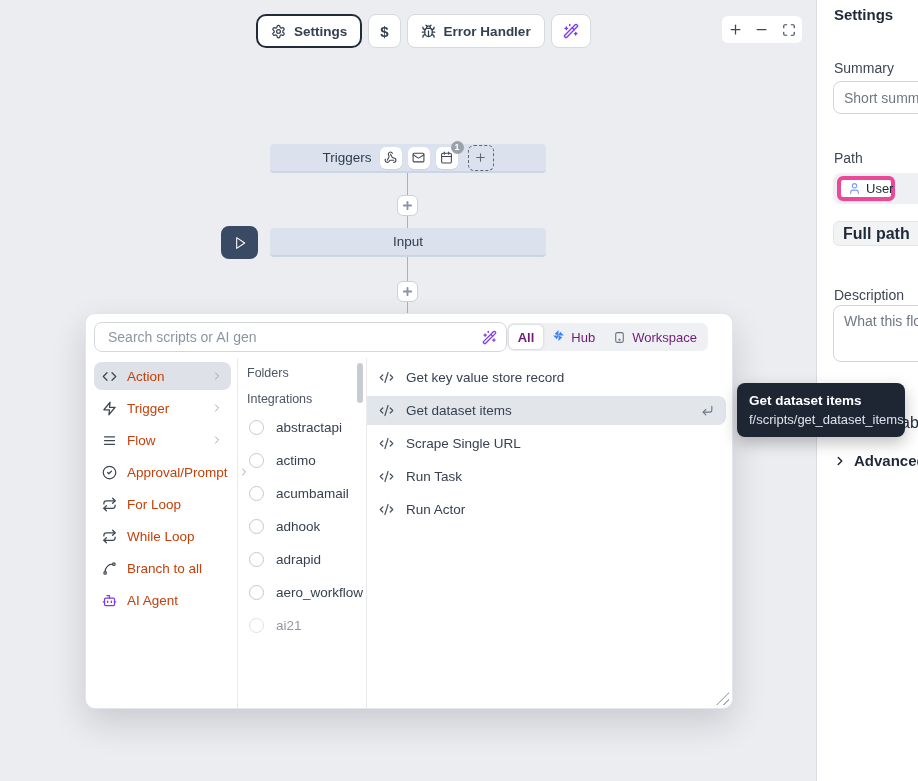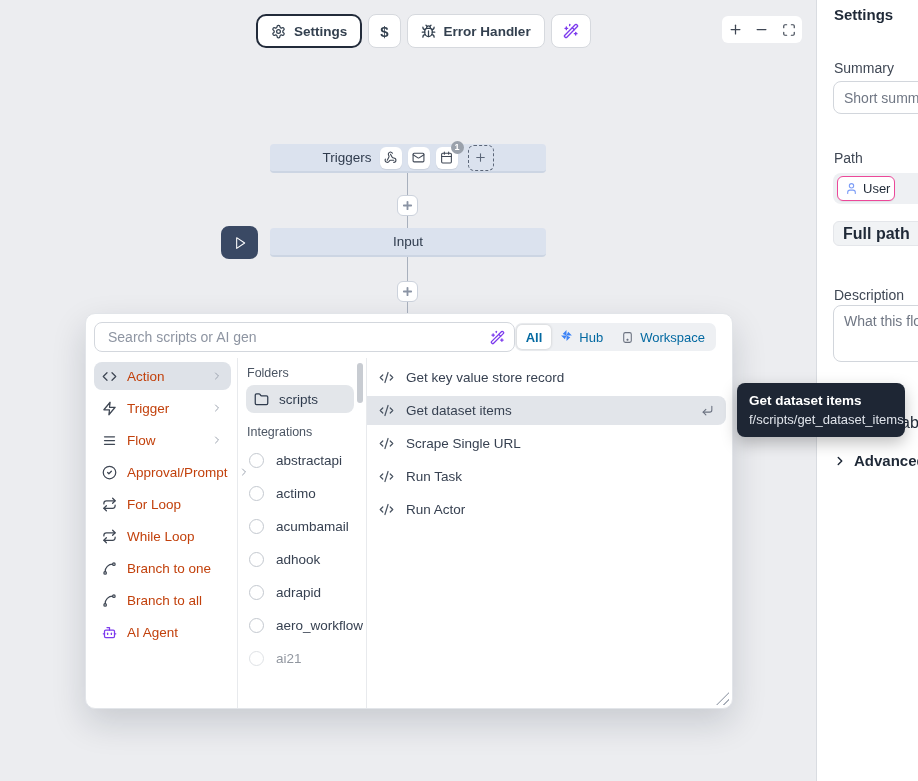--- a/index.html
+++ b/index.html
@@ -24,26 +24,26 @@
   .vline { position:absolute; left:407px; width:1px; background:#a8b0bd; }
   .node { position:absolute; left:270px; width:276px; height:29px; background:#dbe2ee; border-bottom:2px solid #ccd5e3; border-radius:4px; display:flex; align-items:center; justify-content:center; gap:6px; font-size:13.5px; color:#2f3b4d; }
   .node-iconbtn { width:22px; height:22px; background:#fff; border-radius:6px; display:grid; place-items:center; color:#3f4754; box-shadow:0 1px 1px rgba(0,0,0,.08); cursor:pointer; position:relative; }
   .badge { position:absolute; top:-6px; right:-6px; width:13px; height:13px; background:#9aa1ab; color:#fff; border-radius:50%; font-size:9px; font-weight:700; display:grid; place-items:center; }
   .dashed-plus { width:26px; height:26px; border:1.5px dashed #5b6678; border-radius:6px; display:grid; place-items:center; color:#5b6678; margin-left:4px; cursor:pointer; background:transparent; }
   .connector { position:absolute; left:397px; width:21px; height:21px; background:#fff; border:1px solid #ccd2dc; border-radius:6px; display:grid; place-items:center; color:#8a93a4; cursor:pointer; z-index:2; }
   .play-btn { position:absolute; left:221px; top:226px; width:37px; height:33px; background:#3a4964; border-radius:8px; display:grid; place-items:center; color:#fff; cursor:pointer; }
 
   
   .modal { position:absolute; left:85px; top:313px; width:648px; height:396px; background:#fff; border:1px solid #e2e5e9; border-radius:10px; box-shadow:0 14px 34px rgba(15,23,42,.16); z-index:10; display:flex; flex-direction:column; overflow:hidden; }
-  .modal-head { display:flex; align-items:center; padding:8px 16px 6px 8px; flex:0 0 auto; }
+  .modal-head { display:flex; align-items:center; padding:8px 24px 6px 8px; flex:0 0 auto; }
   .search { width:446px; height:30px; border:1px solid #d3d7dd; border-radius:8px; display:flex; align-items:center; padding:0 9px 0 11px; }
   .search input { border:0; outline:0; flex:1; font-size:14px; color:#374151; font-family:"Liberation Sans",sans-serif; background:transparent; }
   .search input::placeholder { color:#8e95a2; }
   .tabs { height:28px; background:#eef0f3; border-radius:7px; display:flex; align-items:center; padding:2px; margin-left:auto; margin-right:0; }
-  .tab { display:flex; gap:6px; align-items:center; padding:0 9px; height:24px; font-size:13px; color:#0369a1; border-radius:5px; cursor:pointer; white-space:nowrap; }
+  .tab { display:flex; gap:6px; align-items:center; padding:0 9px; height:24px; font-size:13px; color:#701a75; border-radius:5px; cursor:pointer; white-space:nowrap; }
   .tab.active { background:#fff; font-weight:700; box-shadow:0 0 3px rgba(0,0,0,.18); }
   .tab .t-ic { color:#6b7280; }
 
   .modal-body { flex:1; display:flex; min-height:0; }
   .col-side { width:152px; border-right:1px solid #e8eaed; padding:4px 6px 0 8px; flex:0 0 auto; }
   .side-item { height:28px; display:flex; align-items:center; gap:10px; padding:0 8px; font-size:13.5px; color:#c2410c; border-radius:8px; margin-bottom:4px; cursor:pointer; }
   .side-item.active { background:#dee2e8; }
   .side-item .s-ic { color:#3f4754; flex:0 0 auto; }
   .side-item .s-ic.purple { color:#7c3aed; }
   .side-item .chev { margin-left:auto; color:#9ca3af; }
@@ -65,21 +65,21 @@
   .resize-handle { position:absolute; right:3px; bottom:3px; width:13px; height:13px; clip-path:polygon(100% 0,100% 100%,0 100%); background:repeating-linear-gradient(135deg,#aab0ba 0 1.5px,transparent 1.5px 4.5px); cursor:nwse-resize; }
 
   
   .panel { position:absolute; right:0; top:0; width:102px; height:781px; background:#fff; border-left:1px solid #d9dce1; overflow:hidden; z-index:20; }
   .p-abs { position:absolute; white-space:nowrap; }
   .p-title { font-size:15px; font-weight:700; color:#1f2937; }
   .p-label { font-size:14px; color:#3f4754; }
   .p-input { border:1px solid #d2d6dc; border-radius:8px; height:33px; width:160px; font-size:14px; color:#374151; padding:0 10px; font-family:"Liberation Sans",sans-serif; outline:none; }
   .p-input::placeholder, .p-textarea::placeholder { color:#707784; }
   .toggle-group { width:160px; height:31px; background:#eef0f3; border-radius:8px; position:relative; }
-  .user-pill { position:absolute; left:4px; top:3px; height:25px; width:58px; background:#fff; border:1px solid #ec4899; border-radius:6px; box-shadow:0 1px 1px rgba(0,0,0,.06); display:flex; align-items:center; gap:5px; padding:0 7px; font-size:13px; color:#1f2937; cursor:pointer; }
+  .user-pill { position:absolute; left:4px; top:3px; height:25px; width:58px; background:#fff; border:4px solid #ec4899; border-radius:6px; box-shadow:0 1px 1px rgba(0,0,0,.06); display:flex; align-items:center; gap:5px; padding:0 7px; font-size:13px; color:#1f2937; cursor:pointer; }
   .user-pill .u-ic { color:#7c9df6; }
   .fullpath-row { width:160px; height:25px; background:#f1f3f5; border:1px solid #e4e6ea; border-radius:6px; display:flex; align-items:center; overflow:hidden; }
   .fullpath-label { font-size:16px; font-weight:700; color:#1f2937; padding:0 9px; }
   .fullpath-value { background:#fff; align-self:stretch; flex:1; display:flex; align-items:center; padding-left:8px; font-size:13px; color:#374151; border-left:1px solid #e4e6ea; }
   .p-textarea { border:1px solid #d2d6dc; border-radius:8px; width:160px; height:57px; font-size:14px; color:#374151; padding:7px 10px; resize:none; font-family:"Liberation Sans",sans-serif; outline:none; }
   .p-fragment { font-size:16px; color:#1f2937; }
   .advanced-row { display:flex; align-items:center; gap:7px; color:#1f2937; cursor:pointer; }
   .advanced-row .a-label { font-size:15px; font-weight:700; }
 
   
@@ -344,57 +344,39 @@
           <span>While Loop</span>
         </div>
         <div class="side-item">
           <span class="s-ic">
               <svg class="ic" width="15" height="15" viewBox="0 0 24 24">
                 <circle cx="19" cy="5" r="2"></circle>
                 <circle cx="5" cy="19" r="2"></circle>
                 <path d="M5 17A12 12 0 0 1 17 5"></path>
               </svg>
             </span>
-          <span>Branch to one</span>
-        </div>
-        <div class="side-item">
-          <span class="s-ic">
-              <svg class="ic" width="15" height="15" viewBox="0 0 24 24">
-                <circle cx="19" cy="5" r="2"></circle>
-                <circle cx="5" cy="19" r="2"></circle>
-                <path d="M5 17A12 12 0 0 1 17 5"></path>
-              </svg>
-            </span>
           <span>Branch to all</span>
         </div>
         <div class="side-item">
           <span class="s-ic purple">
               <svg class="ic" width="15" height="15" viewBox="0 0 24 24">
                 <path d="M12 8V4H8"></path>
                 <rect width="16" height="12" x="4" y="8" rx="2"></rect>
                 <path d="M2 14h2"></path>
                 <path d="M20 14h2"></path>
                 <path d="M15 13v2"></path>
                 <path d="M9 13v2"></path>
               </svg>
             </span>
           <span>AI Agent</span>
         </div>
       </div>
 
       <div class="col-mid">
         <div class="mid-label">Folders</div>
-        <div class="folder-item">
-          <span>
-              <svg class="ic" width="15" height="15" viewBox="0 0 24 24">
-                <path d="M20 20a2 2 0 0 0 2-2V8a2 2 0 0 0-2-2h-7.9a2 2 0 0 1-1.69-.9L9.6 3.9A2 2 0 0 0 7.93 3H4a2 2 0 0 0-2 2v13a2 2 0 0 0 2 2Z"></path>
-              </svg>
-            </span>
-          <span>scripts</span>
-        </div>
         <div class="integrations-wrap">
           <div class="mid-label">Integrations</div>
           <div class="integration">
               <span class="int-circle"></span>
               <span>abstractapi</span>
             </div>
           <div class="integration">
               <span class="int-circle"></span>
               <span>actimo</span>
             </div>

